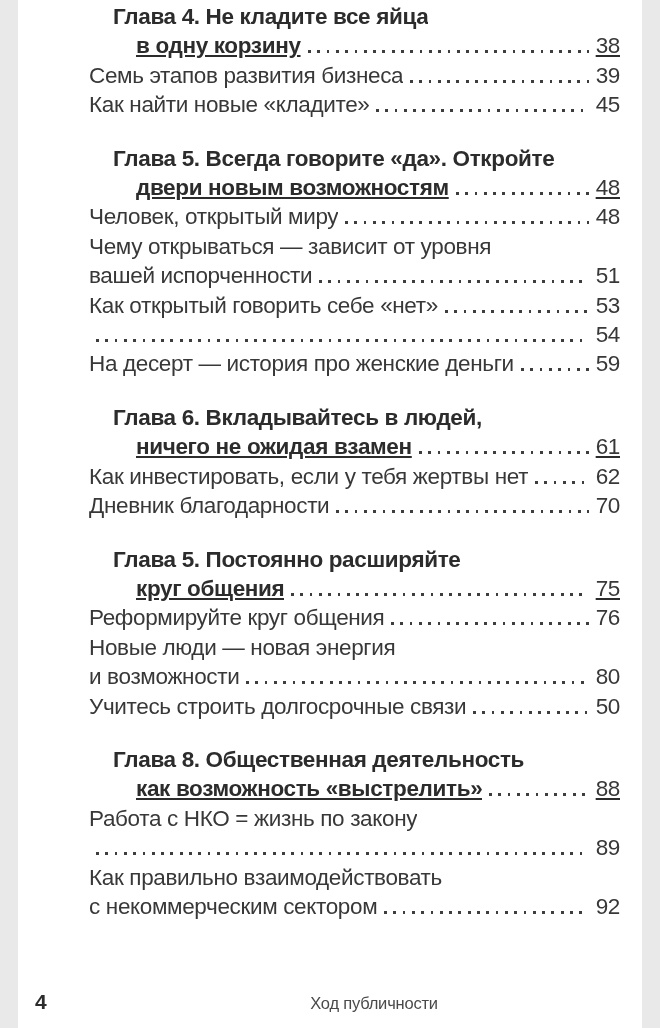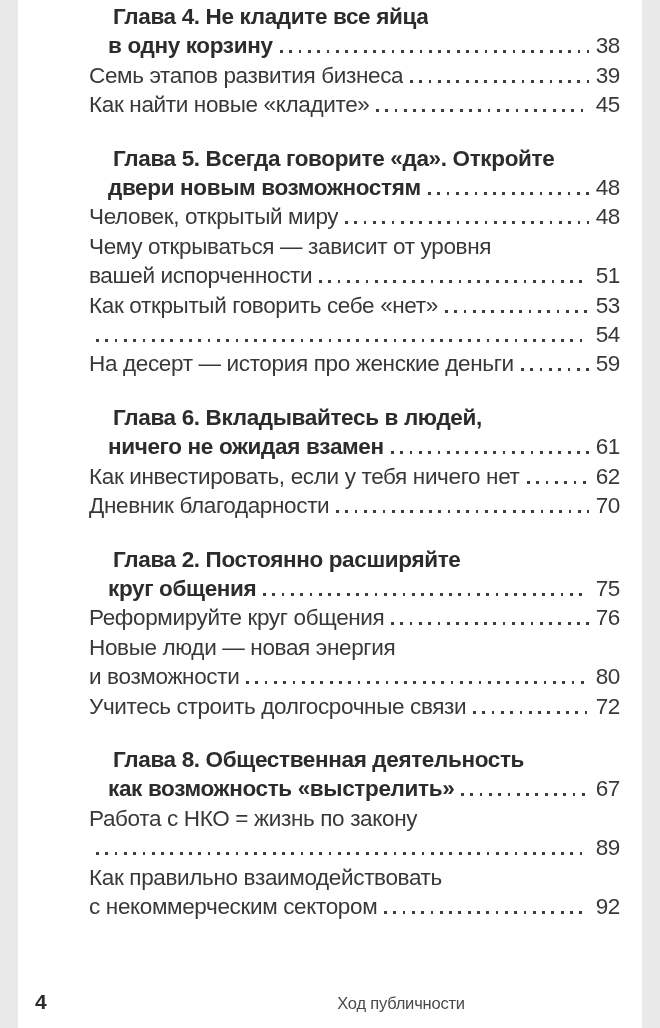--- a/index.html
+++ b/index.html
@@ -28,21 +28,21 @@
     letter-spacing: -0.35px;
     padding-right: 22px;
     color: var(--text-color, #383838);
     white-space: nowrap;
   }
   .row.chapter {
     font-weight: 700;
     color: var(--heading-color, #2c2c2c);
   }
   .row.chapter-first { padding-left: 95px; }
-  .row.chapter-cont  { padding-left: 90px; }
+  .row.chapter-cont  { padding-left: 118px; text-decoration: underline; }
   .row.item          { padding-left: 71px; }
   .label { flex: 0 1 auto; overflow: hidden; }
   .leader {
     flex: 1 1 14px;
     min-width: 14px;
     height: 3px;
     margin: 0 7px 0 7px;
     background: repeating-linear-gradient(
       to right,
       var(--leader-color, #3e3e3e) 0 2.8px,
@@ -64,21 +64,21 @@
   .folio {
     position: absolute;
     left: 17px;
     top: 2px;
     font-size: 21px;
     font-weight: 700;
     color: var(--heading-color, #2c2c2c);
   }
   .running-title {
     position: absolute;
-    left: 383px;
+    left: 356px;
     top: 6px;
     transform: translateX(-50%);
     font-size: 16.5px;
     letter-spacing: -0.2px;
     color: var(--footer-color, #4a4a4a);
     white-space: nowrap;
   }
 </style>
 </head>
 <body>
@@ -145,33 +145,33 @@
       <div class="toc-section">
         <div class="row chapter chapter-first">
           <span class="label">Глава 6. Вкладывайтесь в людей,</span>
         </div>
         <div class="row chapter chapter-cont">
           <span class="label">ничего не ожидая взамен</span>
           <span class="leader"></span>
           <span class="pagenum">61</span>
         </div>
         <div class="row item">
-          <span class="label">Как инвестировать, если у тебя ничего нет</span>
+          <span class="label">Как инвестировать, если у тебя жертвы нет</span>
           <span class="leader"></span>
           <span class="pagenum">62</span>
         </div>
         <div class="row item">
           <span class="label">Дневник благодарности</span>
           <span class="leader"></span>
           <span class="pagenum">70</span>
         </div>
       </div>
       <div class="toc-section">
         <div class="row chapter chapter-first">
-          <span class="label">Глава 2. Постоянно расширяйте</span>
+          <span class="label">Глава 5. Постоянно расширяйте</span>
         </div>
         <div class="row chapter chapter-cont">
           <span class="label">круг общения</span>
           <span class="leader"></span>
           <span class="pagenum">75</span>
         </div>
         <div class="row item">
           <span class="label">Реформируйте круг общения</span>
           <span class="leader"></span>
           <span class="pagenum">76</span>
@@ -180,31 +180,31 @@
           <span class="label">Новые люди — новая энергия</span>
         </div>
         <div class="row item">
           <span class="label">и возможности</span>
           <span class="leader"></span>
           <span class="pagenum">80</span>
         </div>
         <div class="row item">
           <span class="label">Учитесь строить долгосрочные связи</span>
           <span class="leader"></span>
-          <span class="pagenum">72</span>
+          <span class="pagenum">50</span>
         </div>
       </div>
       <div class="toc-section">
         <div class="row chapter chapter-first">
           <span class="label">Глава 8. Общественная деятельность</span>
         </div>
         <div class="row chapter chapter-cont">
           <span class="label">как возможность «выстрелить»</span>
           <span class="leader"></span>
-          <span class="pagenum">67</span>
+          <span class="pagenum">88</span>
         </div>
         <div class="row item">
           <span class="label">Работа с НКО = жизнь по закону</span>
         </div>
         <div class="row item">
           <span class="leader"></span>
           <span class="pagenum">89</span>
         </div>
         <div class="row item">
           <span class="label">Как правильно взаимодействовать</span>

